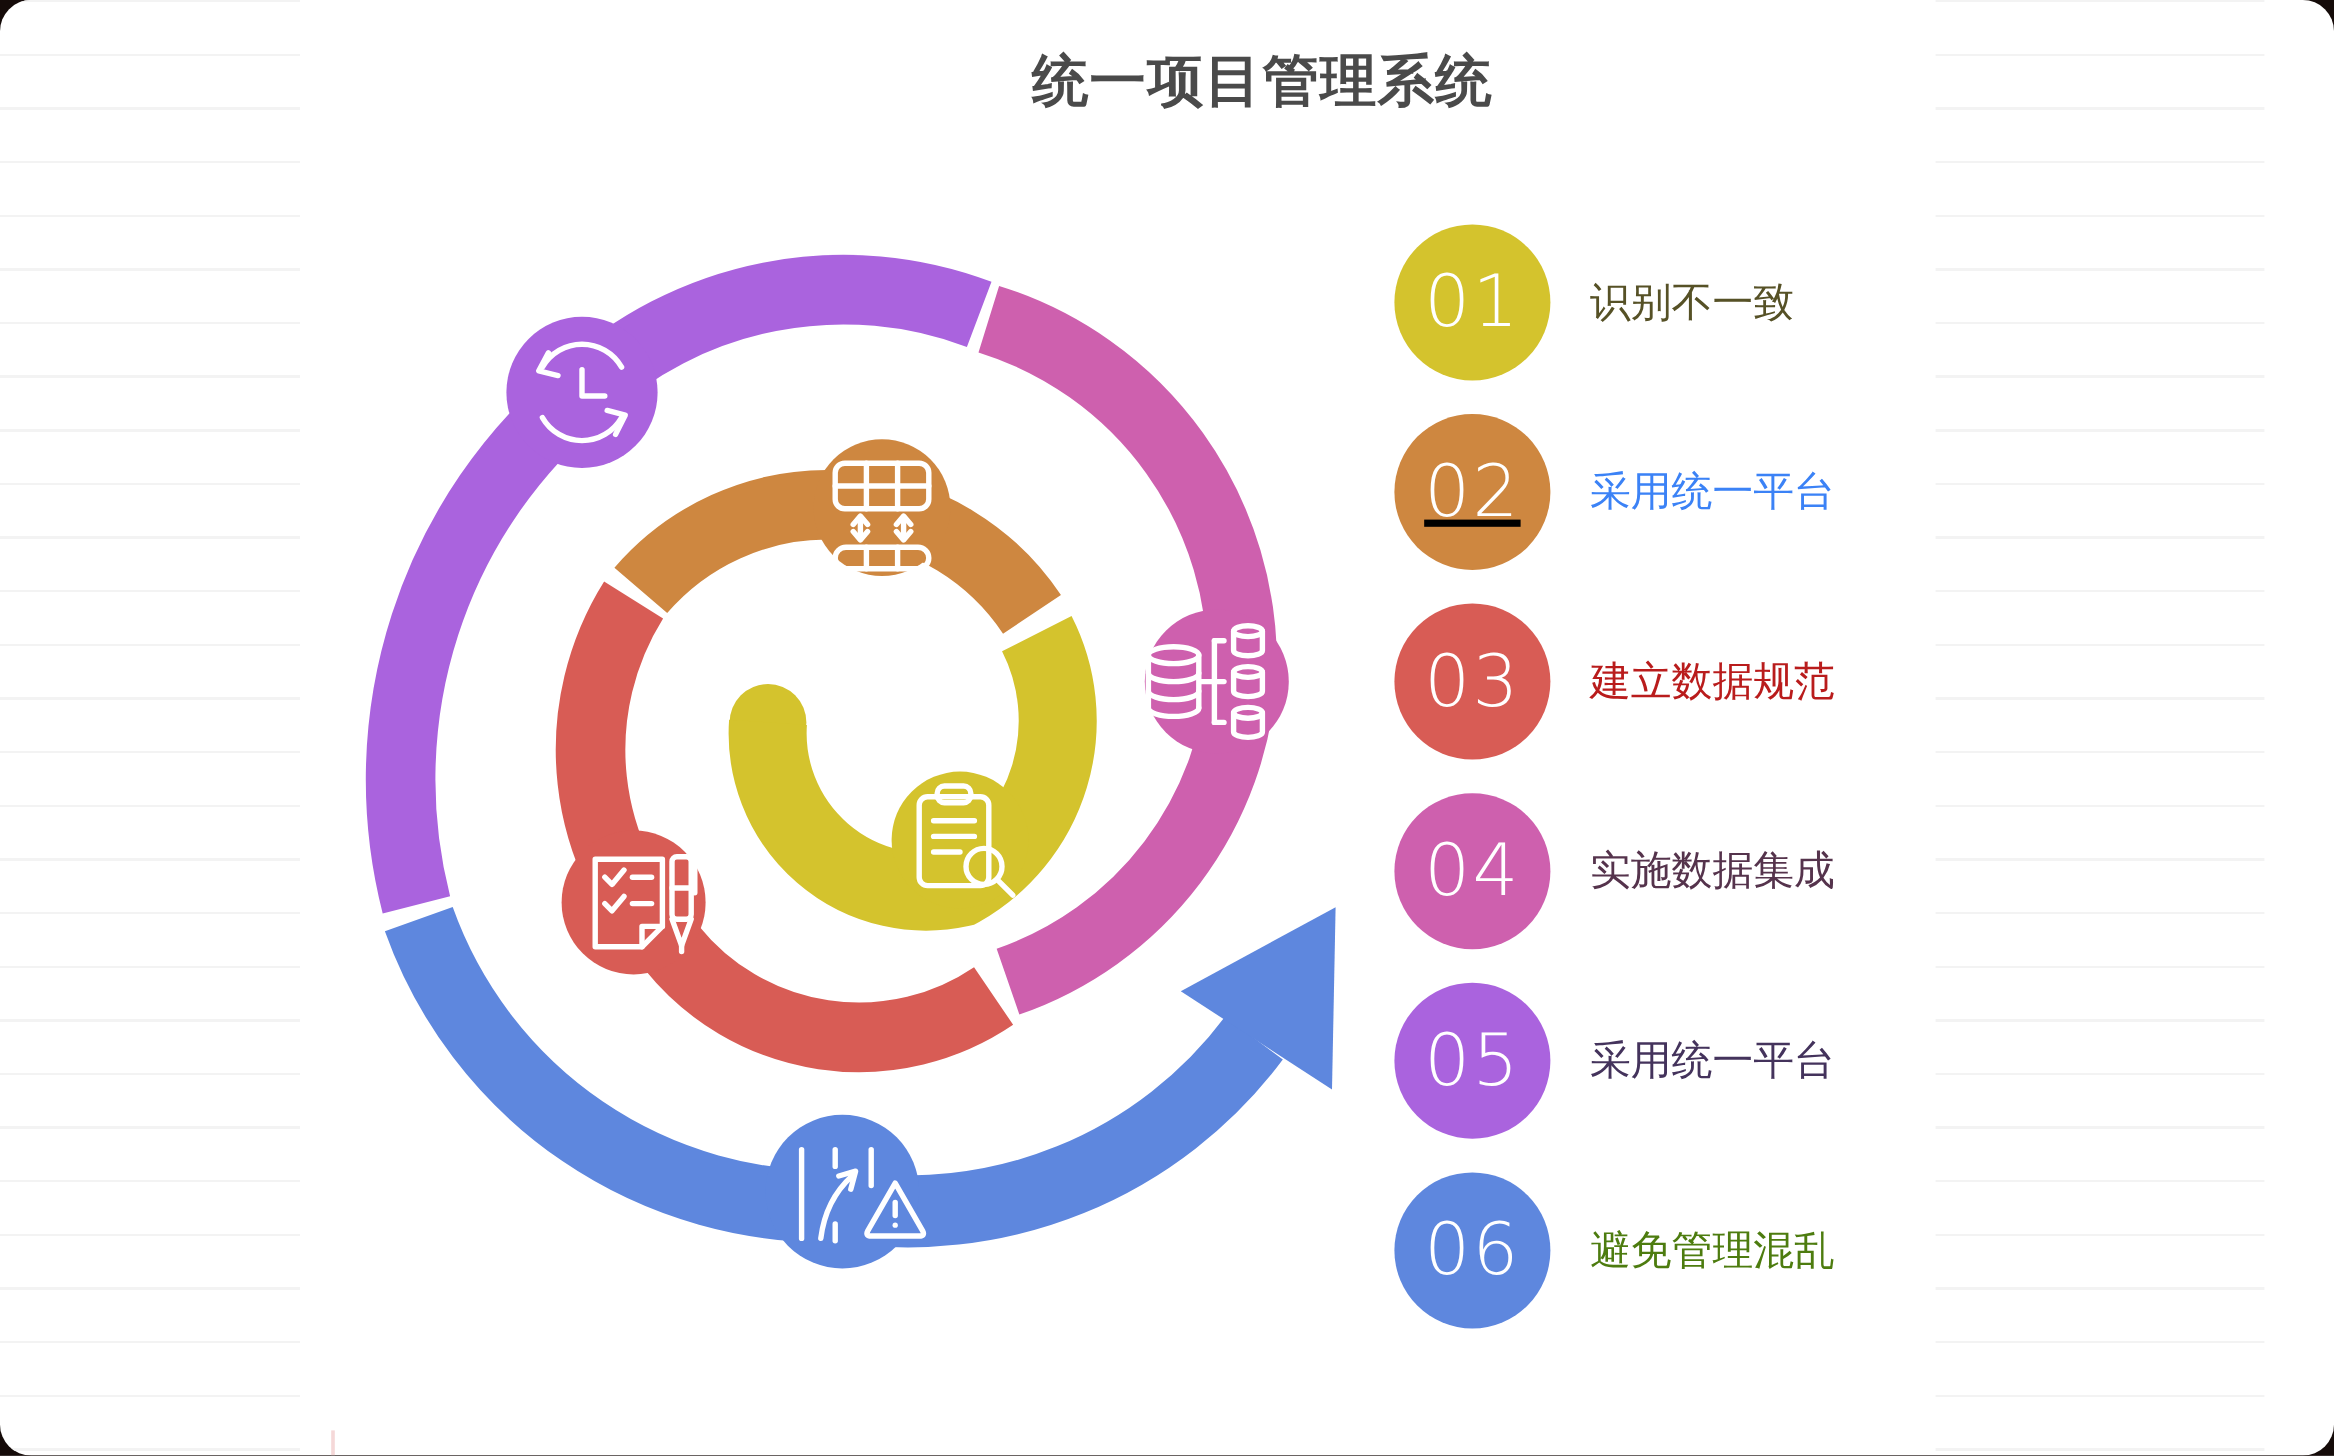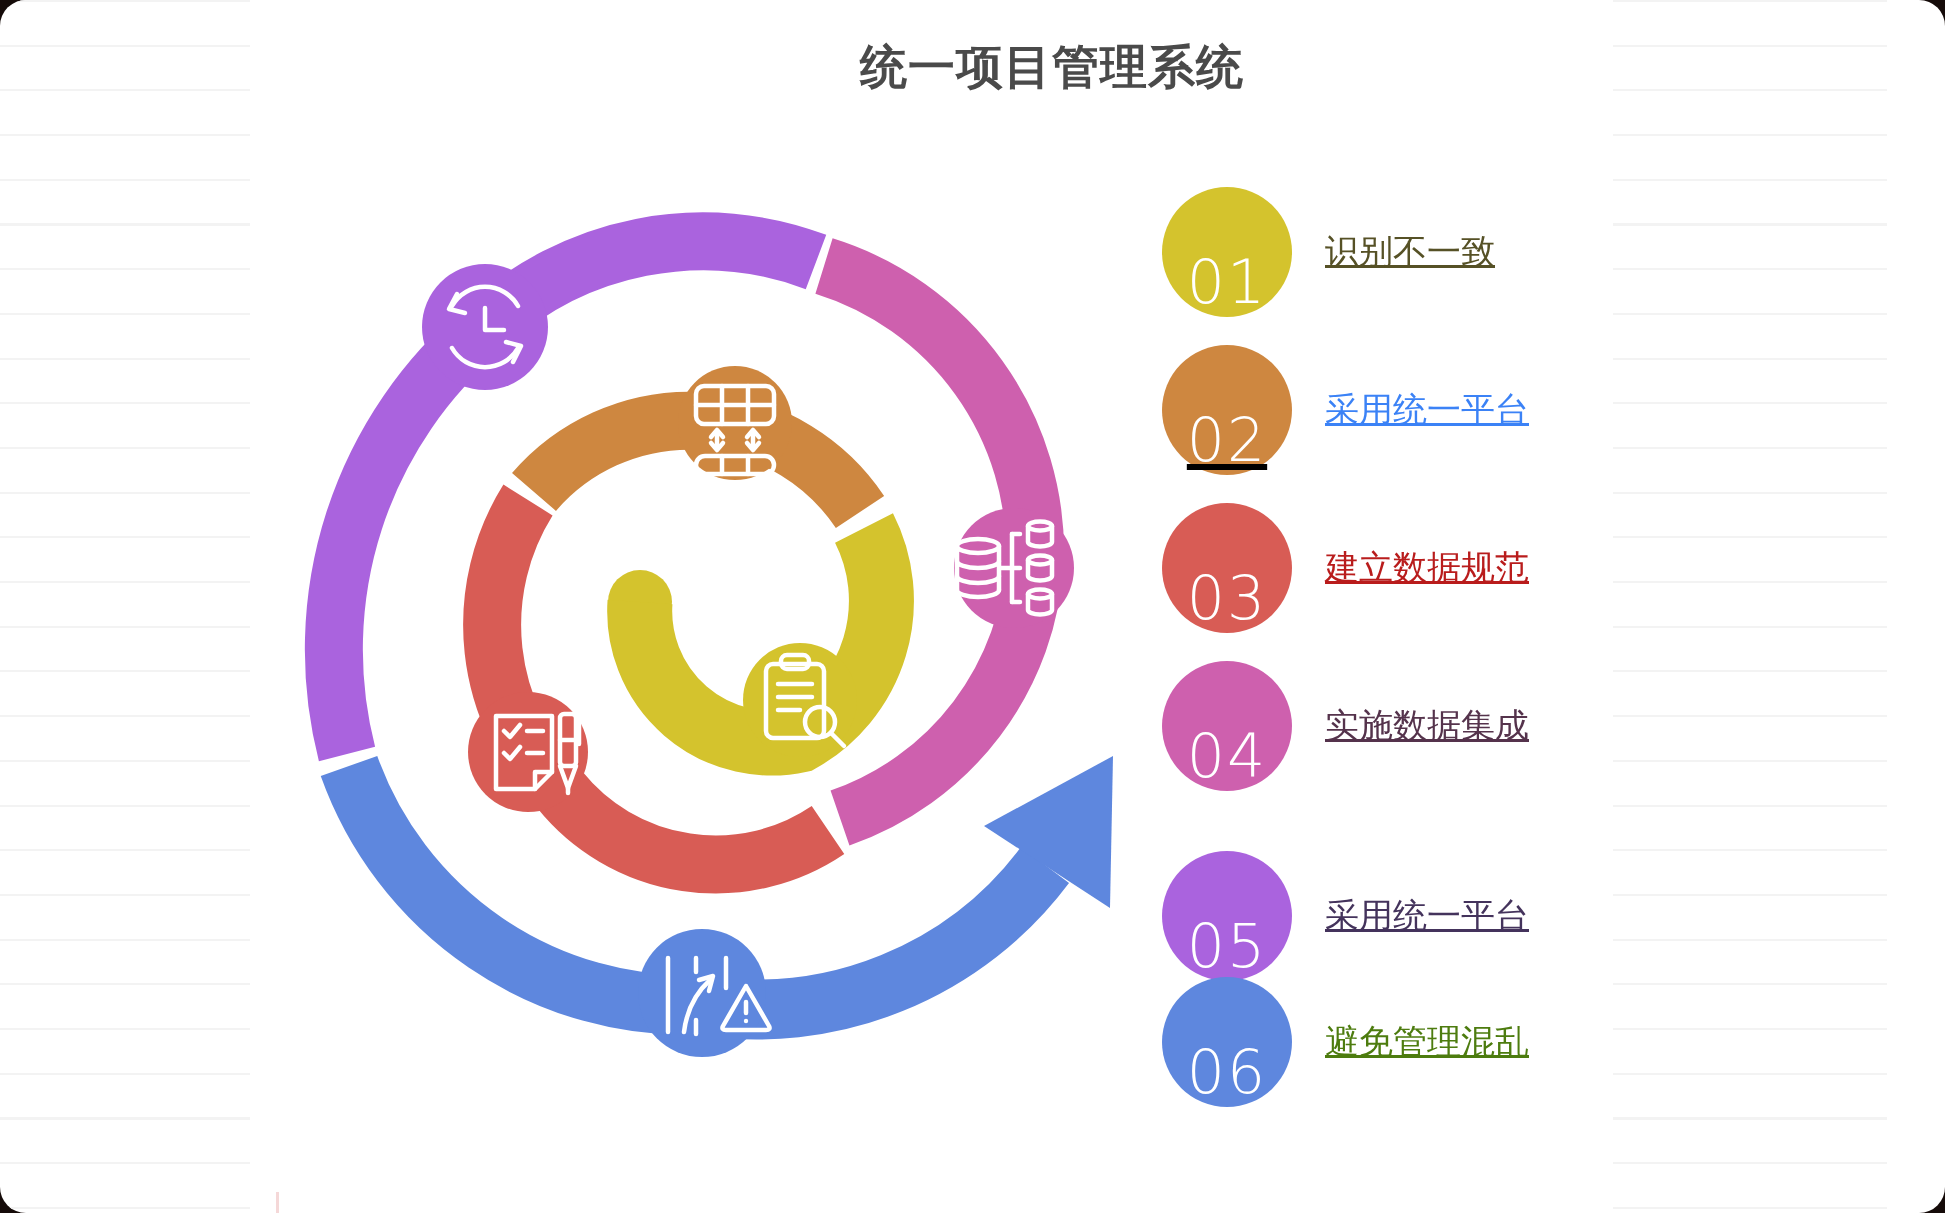--- a/index.html
+++ b/index.html
@@ -17,27 +17,27 @@
   .accent-sliver{position:absolute;left:276px;top:1192px;width:3px;height:21px;background:#f5d8d8;}
   .title{
     position:absolute;left:752px;top:36px;width:600px;text-align:center;
     font-size:47px;font-weight:bold;color:#4a4a4a;letter-spacing:1px;
   }
   .diagram-svg{position:absolute;left:0;top:0;}
   .steps{position:absolute;left:1162px;top:187px;width:560px;}
   .step{position:absolute;left:0;height:130px;display:flex;align-items:center;}
   .step-badge{
     width:130px;height:130px;border-radius:50%;flex:0 0 130px;
-    display:flex;align-items:flex-end;justify-content:center;
+    display:flex;align-items:center;justify-content:center;
   }
   .step-num{
     color:#ffffff;font-size:60px;font-weight:200;letter-spacing:2px;
     font-family:"DejaVu Sans","Liberation Sans",sans-serif;
   }
-  .step-label{margin-left:33px;font-size:34px;white-space:nowrap;text-decoration:underline;}
+  .step-label{margin-left:33px;font-size:34px;white-space:nowrap;}
   .icon-stroke{stroke:#ffffff;stroke-width:4.5;fill:none;stroke-linecap:round;stroke-linejoin:round;}
 </style>
 </head>
 <body>
 
 <div class="page">
 
   <div class="rules left"></div>
   <div class="rules right"></div>
   <div class="accent-sliver"></div>
@@ -166,21 +166,21 @@
       <span class="step-label" style="color: #b91c1c;">建立数据规范</span>
     </div>
 
     <div class="step" style="top:474px">
       <div class="step-badge" style="background-color: rgb(206, 96, 174);">
         <span class="step-num">04</span>
       </div>
       <span class="step-label" style="color: rgb(85, 51, 76);">实施数据集成</span>
     </div>
 
-    <div class="step" style="top:664px">
+    <div class="step" style="top:632px">
       <div class="step-badge" style="background-color: rgb(170, 99, 222);">
         <span class="step-num">05</span>
       </div>
       <span class="step-label" style="color: rgb(68, 51, 92);">采用统一平台</span>
     </div>
 
     <div class="step" style="top:790px">
       <div class="step-badge" style="background-color: rgb(94, 135, 222);">
         <span class="step-num">06</span>
       </div>

